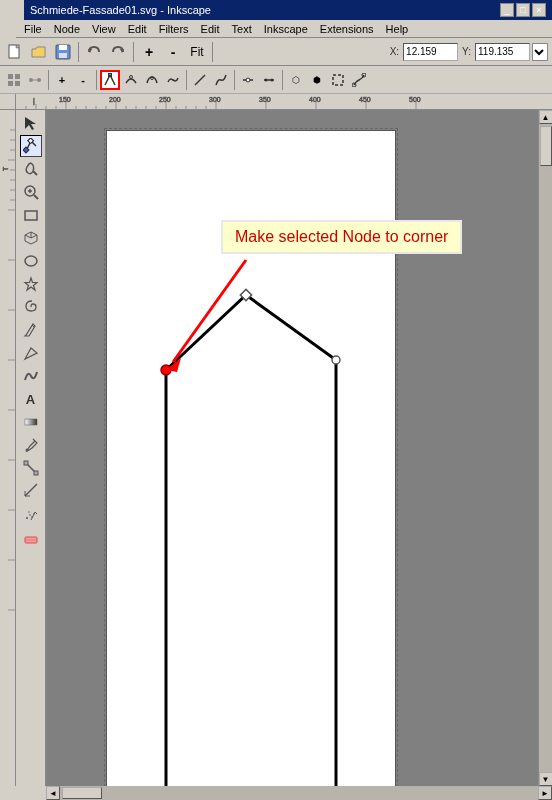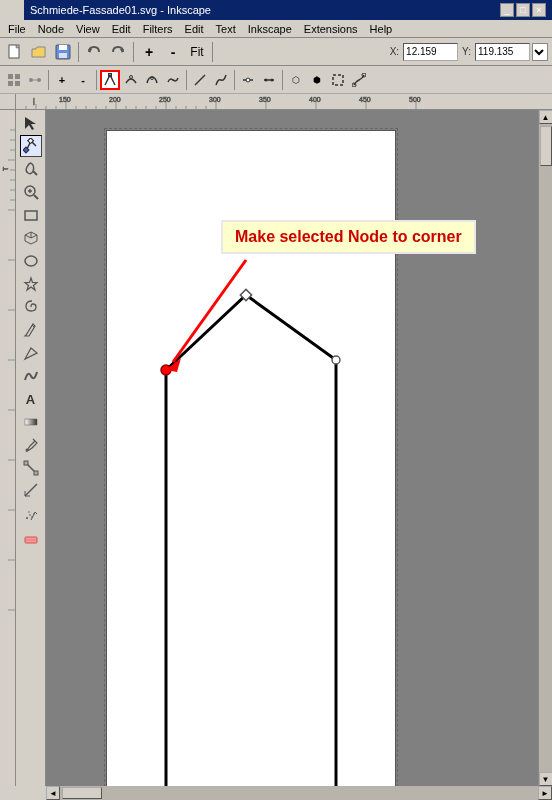--- a/index.html
+++ b/index.html
@@ -36,20 +36,21 @@
 
     
     .menu-bar {
       background: #d4d0c8;
       height: 18px;
       display: flex;
       align-items: center;
       padding: 0 2px;
       border-bottom: 1px solid #888;
       font-size: 11px;
+      margin-left: 16px;
     }
     .menu-item {
       padding: 1px 6px;
       cursor: pointer;
     }
 
     
     .toolbar-row {
       background: #d4d0c8;
       height: 28px;
@@ -192,21 +193,21 @@
       pointer-events: none;
     }
 
     
     .tooltip-box {
       position: absolute;
       background: #ffffcc;
       border: 2px solid #e8e8e8;
       padding: 6px 12px;
       font-size: 16px;
-      font-weight: bold;
+      font-weight: normal;
       color: #cc0000;
       white-space: nowrap;
       pointer-events: none;
     }
 
     
     .selection-dashed {
       position: absolute;
       border: 1px dashed #666;
       pointer-events: none;

